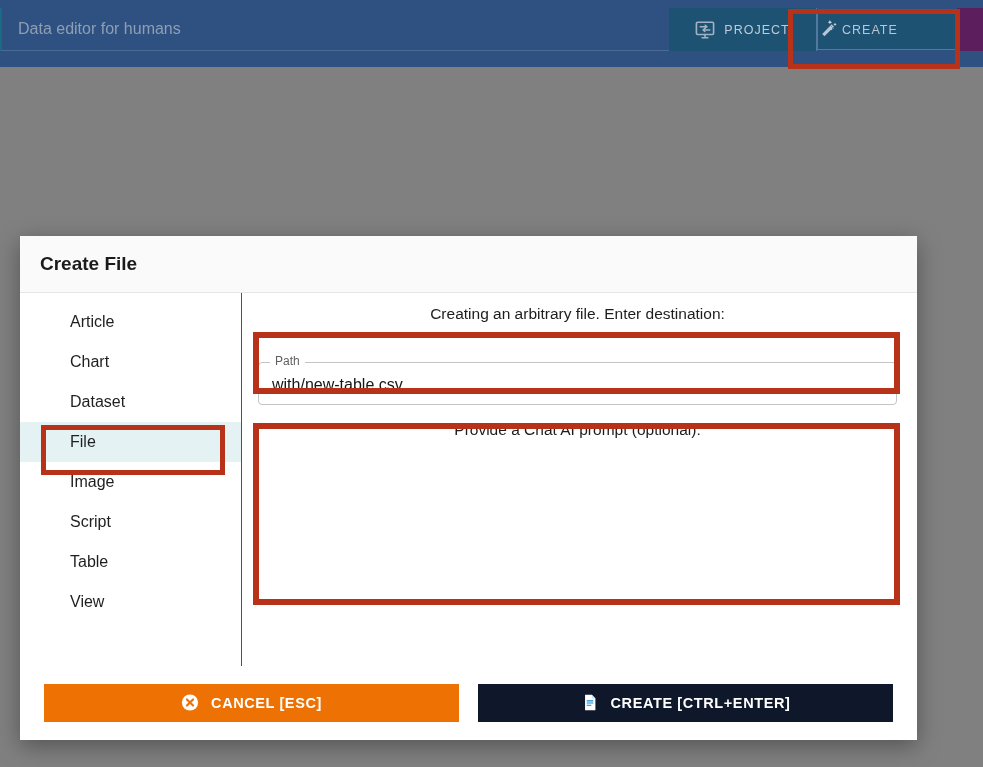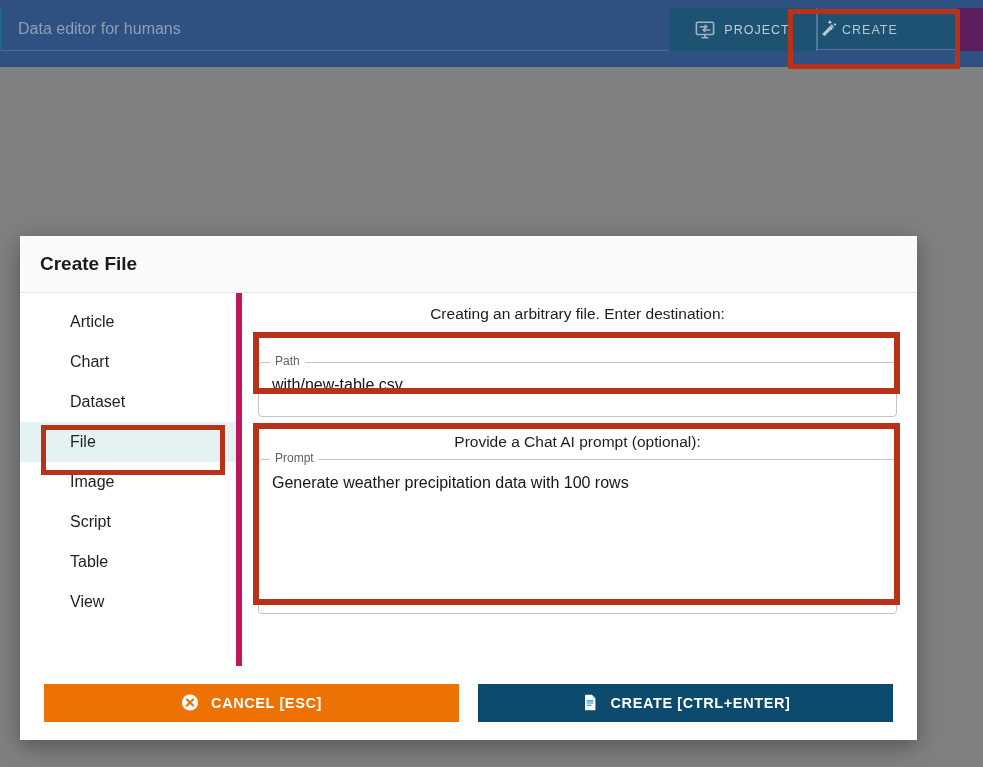--- a/index.html
+++ b/index.html
@@ -87,21 +87,21 @@
   }
   #dialog-title {
     font-size: 19px; font-weight: bold; color: #1b1b1b;
   }
 
   #dialog-body {
     display: flex; height: 373px; background: #fff;
   }
   #type-list {
     width: 222px; flex: 0 0 222px;
-    border-right: 6px solid #be185d;
+    border-right: 1px solid #be185d;
     padding-top: 9px;
   }
   .type-item {
     height: 40px; display: flex; align-items: center;
     padding-left: 50px;
     font-size: 16px; color: #1f1f1f; cursor: pointer;
   }
   .type-item.selected { background: #e4f2f3; }
 
   #annot-file-item {
@@ -122,21 +122,21 @@
     position: relative;
   }
   .mui-field .legend {
     position: absolute; left: 11px; top: -8px;
     background: #fff; padding: 0 5px;
     font-size: 12px; color: #5f5f5f; line-height: 1;
   }
   .mui-field .value {
     font-size: 16px; color: #161616; padding: 14px 13px 11px 13px;
   }
-  #path-field .outline { height: 55px; margin-top: 39px; }
+  #path-field .outline { height: 43px; margin-top: 39px; }
   #path-field .value { padding-top: 13px; }
   #prompt-field .outline { height: 155px; }
 
   #annot-path {
     position: absolute; left: 253px; top: 332px; width: 647px; height: 62px;
     border: 6px solid #b8321a; pointer-events: none;
   }
   #annot-prompt {
     position: absolute; left: 253px; top: 423px; width: 647px; height: 182px;
     border: 6px solid #b8321a; pointer-events: none;
@@ -147,21 +147,21 @@
     padding: 0 24px;
   }
   .action-btn {
     flex: 1 1 0; height: 38px;
     display: flex; align-items: center; justify-content: center; gap: 12px;
     border: none; cursor: pointer;
     color: #fff; font-size: 14.5px; letter-spacing: .6px; font-weight: 600;
     font-family: "Liberation Sans", sans-serif;
   }
   #cancel-btn { background: #ed7203; }
-  #create-btn { background: #0c4a6e; }
+  #create-btn { background: #0f172a; }
   .btn-ico { width: 18px; height: 19px; display: block; }
 </style>
 </head>
 <body>
 
 <div id="app-root">
 
   <div id="topbar-wrap">
     <div id="topbar-strip-top"></div>
 
@@ -244,26 +244,20 @@
 
         <div class="mui-field" id="path-field">
           <div class="outline">
             <span class="legend">Path</span>
             <div class="value">with/new-table.csv</div>
           </div>
         </div>
 
         <p class="form-caption" style="margin-top:16px;">Provide a Chat AI prompt (optional):</p>
 
-        <div class="mui-field" id="prompt-field">
-          <div class="outline">
-            <span class="legend">Prompt</span>
-            <div class="value">Generate weather precipitation data with 100 rows</div>
-          </div>
-        </div>
 
       </div>
     </div>
 
     <div id="dialog-actions">
       <button class="action-btn" id="cancel-btn">
         <span class="icon">
           <svg class="btn-ico" viewBox="0 0 20 20">
             <circle cx="10" cy="10" r="9" fill="#ffffff"></circle>
             <path d="M6.6 6.6 L13.4 13.4 M13.4 6.6 L6.6 13.4" stroke="#ed7203" stroke-width="2.4" stroke-linecap="round"></path>

